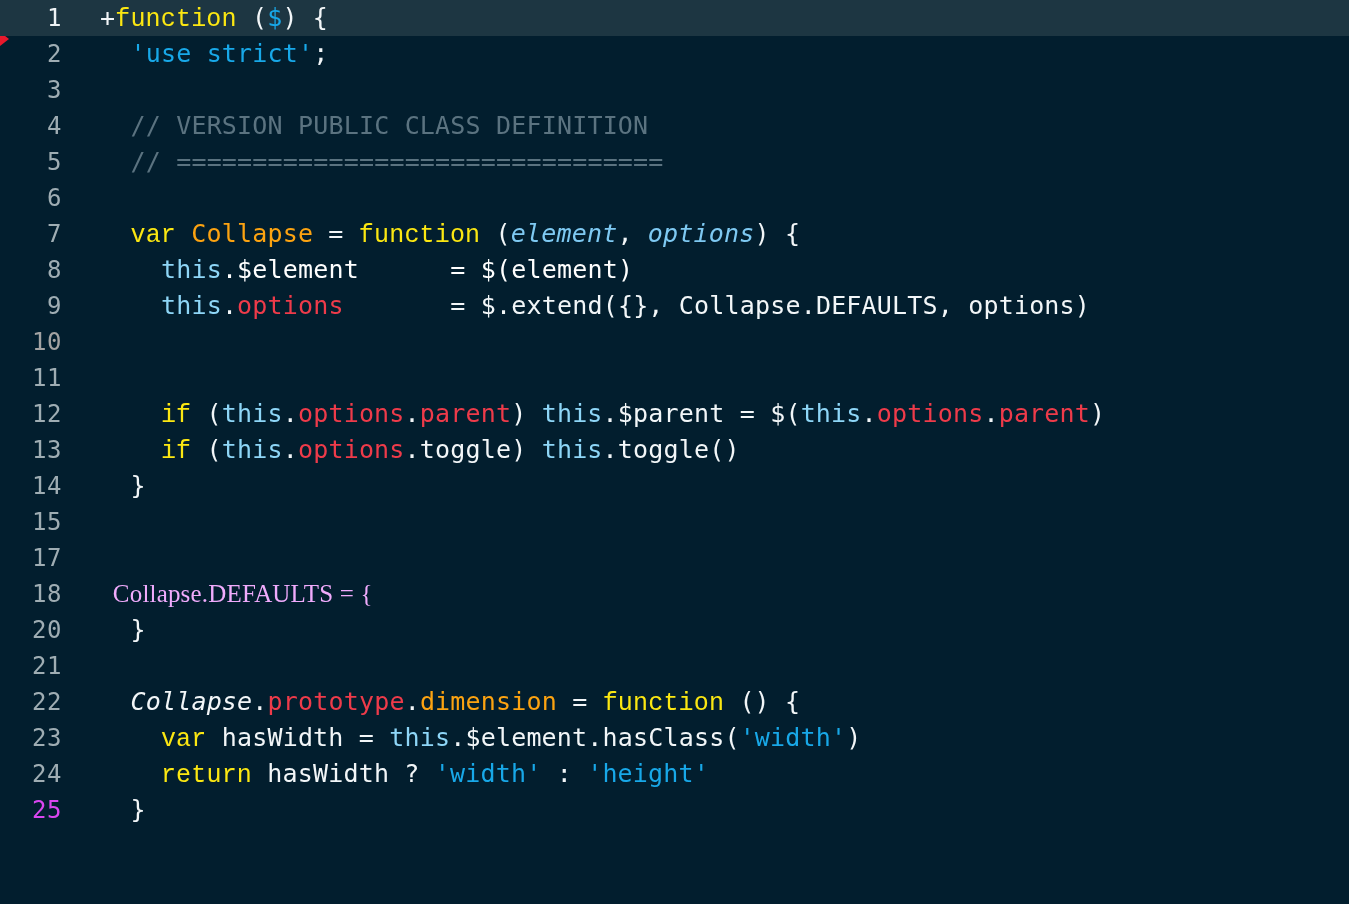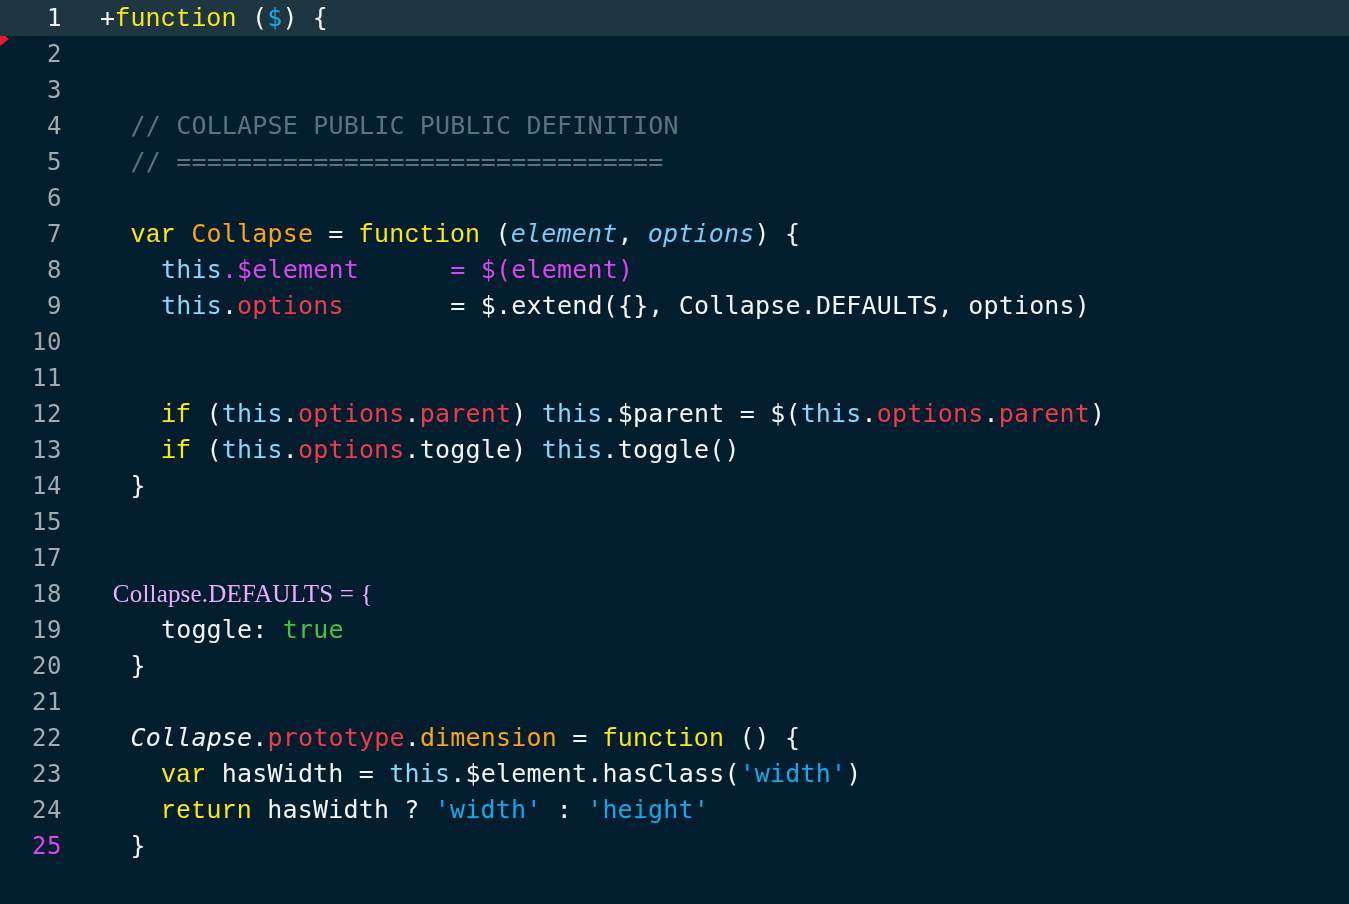--- a/index.html
+++ b/index.html
@@ -77,37 +77,36 @@
     border-left: 9px solid #e8192c;
   }
 </style>
 </head>
 <body style="background: rgb(2, 30, 46);">
 
 <div id="editor" style="background: rgb(2, 30, 46);">
   <div class="marker" style="border-left-color: rgb(232, 25, 44);"></div>
   <div class="code-lines">
       <div class="line active" style="background: rgb(29, 54, 66);"><span class="gutter" style="color: rgb(238, 243, 245);">1</span><span class="content"><span class="plain" style="color: rgb(242, 246, 248);">+</span><span class="kw" style="color: rgb(251, 231, 18);">function</span><span class="plain" style="color: rgb(242, 246, 248);"> (</span><span class="str" style="color: rgb(24, 168, 232);">$</span><span class="plain" style="color: rgb(242, 246, 248);">) {</span></span></div>
-      <div class="line"><span class="gutter" style="color: rgb(159, 173, 179);">2</span></div>
+      <div class="line"><span class="gutter" style="color: rgb(159, 173, 179);">2</span><span class="content"><span class="plain" style="color: rgb(242, 246, 248);">  </span><span class="str" style="color: rgb(24, 168, 232);">'use strict'</span><span class="plain" style="color: rgb(242, 246, 248);">;</span></span></div>
       <div class="line"><span class="gutter" style="color: rgb(159, 173, 179);">3</span><span class="content"></span></div>
-      <div class="line"><span class="gutter" style="color: rgb(159, 173, 179);">4</span><span class="content"><span class="plain" style="color: rgb(242, 246, 248);">  </span><span class="cmt" style="color: rgb(91, 115, 128);">// COLLAPSE PUBLIC PUBLIC DEFINITION</span></span></div>
+      <div class="line"><span class="gutter" style="color: rgb(159, 173, 179);">4</span><span class="content"><span class="plain" style="color: rgb(242, 246, 248);">  </span><span class="cmt" style="color: rgb(91, 115, 128);">// VERSION PUBLIC CLASS DEFINITION</span></span></div>
       <div class="line"><span class="gutter" style="color: rgb(159, 173, 179);">5</span><span class="content"><span class="plain" style="color: rgb(242, 246, 248);">  </span><span class="cmt" style="color: rgb(91, 115, 128);">// ================================</span></span></div>
       <div class="line"><span class="gutter" style="color: rgb(159, 173, 179);">6</span><span class="content"></span></div>
       <div class="line"><span class="gutter" style="color: rgb(159, 173, 179);">7</span><span class="content"><span class="plain" style="color: rgb(242, 246, 248);">  </span><span class="kw" style="color: rgb(251, 231, 18);">var</span><span class="plain" style="color: rgb(242, 246, 248);"> </span><span class="cls" style="color: rgb(252, 163, 17);">Collapse</span><span class="plain" style="color: rgb(242, 246, 248);"> = </span><span class="kw" style="color: rgb(251, 231, 18);">function</span><span class="plain" style="color: rgb(242, 246, 248);"> (</span><span class="param" style="color: rgb(126, 201, 242);">element</span><span class="plain" style="color: rgb(242, 246, 248);">, </span><span class="param" style="color: rgb(126, 201, 242);">options</span><span class="plain" style="color: rgb(242, 246, 248);">) {</span></span></div>
-      <div class="line"><span class="gutter" style="color: rgb(159, 173, 179);">8</span><span class="content"><span class="plain" style="color: rgb(242, 246, 248);">    </span><span class="this" style="color: rgb(142, 214, 247);">this</span><span class="plain" style="color: #d946ef;">.$element      = $(element)</span></span></div>
+      <div class="line"><span class="gutter" style="color: rgb(159, 173, 179);">8</span><span class="content"><span class="plain" style="color: rgb(242, 246, 248);">    </span><span class="this" style="color: rgb(142, 214, 247);">this</span><span class="plain" style="color: #ffffff;">.$element      = $(element)</span></span></div>
       <div class="line"><span class="gutter" style="color: rgb(159, 173, 179);">9</span><span class="content"><span class="plain" style="color: rgb(242, 246, 248);">    </span><span class="this" style="color: rgb(142, 214, 247);">this</span><span class="plain" style="color: rgb(242, 246, 248);">.</span><span class="prop" style="color: rgb(238, 59, 74);">options</span><span class="plain" style="color: rgb(242, 246, 248);">       = $.extend({}, Collapse.DEFAULTS, options)</span></span></div>
       <div class="line"><span class="gutter" style="color: #a3a3a3;">10</span></div>
       <div class="line"><span class="gutter" style="color: rgb(159, 173, 179);">11</span><span class="content"></span></div>
       <div class="line"><span class="gutter" style="color: rgb(159, 173, 179);">12</span><span class="content"><span class="plain" style="color: rgb(242, 246, 248);">    </span><span class="kw" style="color: rgb(251, 231, 18);">if</span><span class="plain" style="color: rgb(242, 246, 248);"> (</span><span class="this" style="color: rgb(142, 214, 247);">this</span><span class="plain" style="color: rgb(242, 246, 248);">.</span><span class="prop" style="color: rgb(238, 59, 74);">options</span><span class="plain" style="color: rgb(242, 246, 248);">.</span><span class="prop" style="color: rgb(238, 59, 74);">parent</span><span class="plain" style="color: rgb(242, 246, 248);">) </span><span class="this" style="color: rgb(142, 214, 247);">this</span><span class="plain" style="color: rgb(242, 246, 248);">.$parent = $(</span><span class="this" style="color: rgb(142, 214, 247);">this</span><span class="plain" style="color: rgb(242, 246, 248);">.</span><span class="prop" style="color: rgb(238, 59, 74);">options</span><span class="plain" style="color: rgb(242, 246, 248);">.</span><span class="prop" style="color: rgb(238, 59, 74);">parent</span><span class="plain" style="color: rgb(242, 246, 248);">)</span></span></div>
       <div class="line"><span class="gutter" style="color: rgb(159, 173, 179);">13</span><span class="content"><span class="plain" style="color: rgb(242, 246, 248);">    </span><span class="kw" style="color: rgb(251, 231, 18);">if</span><span class="plain" style="color: rgb(242, 246, 248);"> (</span><span class="this" style="color: rgb(142, 214, 247);">this</span><span class="plain" style="color: rgb(242, 246, 248);">.</span><span class="prop" style="color: rgb(238, 59, 74);">options</span><span class="plain" style="color: rgb(242, 246, 248);">.toggle) </span><span class="this" style="color: rgb(142, 214, 247);">this</span><span class="plain" style="color: rgb(242, 246, 248);">.toggle()</span></span></div>
       <div class="line"><span class="gutter" style="color: rgb(159, 173, 179);">14</span><span class="content"><span class="plain" style="color: rgb(242, 246, 248);">  }</span></span></div>
       <div class="line"><span class="gutter" style="color: rgb(159, 173, 179);">15</span><span class="content"></span></div>
       <div class="line"><span class="gutter" style="color: rgb(159, 173, 179);">17</span><span class="content"></span></div>
       <div class="line"><span class="gutter" style="color: rgb(159, 173, 179);">18</span><span class="content"><span class="plain" style="color: #f0abfc; font-family: Liberation Serif, serif;">  Collapse.DEFAULTS = {</span></span></div>
-      <div class="line"><span class="gutter" style="color: rgb(159, 173, 179);">19</span><span class="content"><span class="plain" style="color: rgb(242, 246, 248);">    toggle: </span><span class="val" style="color: rgb(69, 194, 63);">true</span></span></div>
       <div class="line"><span class="gutter" style="color: rgb(159, 173, 179);">20</span><span class="content"><span class="plain" style="color: rgb(242, 246, 248);">  }</span></span></div>
       <div class="line"><span class="gutter" style="color: rgb(159, 173, 179);">21</span><span class="content"></span></div>
       <div class="line"><span class="gutter" style="color: rgb(159, 173, 179);">22</span><span class="content"><span class="plain" style="color: rgb(242, 246, 248);">  </span><span class="clsw" style="color: rgb(242, 246, 248);">Collapse</span><span class="plain" style="color: rgb(242, 246, 248);">.</span><span class="prop" style="color: rgb(238, 59, 74);">prototype</span><span class="plain" style="color: rgb(242, 246, 248);">.</span><span class="cls" style="color: rgb(252, 163, 17);">dimension</span><span class="plain" style="color: rgb(242, 246, 248);"> = </span><span class="kw" style="color: rgb(251, 231, 18);">function</span><span class="plain" style="color: rgb(242, 246, 248);"> () {</span></span></div>
       <div class="line"><span class="gutter" style="color: rgb(159, 173, 179);">23</span><span class="content"><span class="plain" style="color: rgb(242, 246, 248);">    </span><span class="kw" style="color: rgb(251, 231, 18);">var</span><span class="plain" style="color: rgb(242, 246, 248);"> hasWidth = </span><span class="this" style="color: rgb(142, 214, 247);">this</span><span class="plain" style="color: rgb(242, 246, 248);">.$element.hasClass(</span><span class="str" style="color: rgb(24, 168, 232);">'width'</span><span class="plain" style="color: rgb(242, 246, 248);">)</span></span></div>
       <div class="line"><span class="gutter" style="color: rgb(159, 173, 179);">24</span><span class="content"><span class="plain" style="color: rgb(242, 246, 248);">    </span><span class="kw" style="color: rgb(251, 231, 18);">return</span><span class="plain" style="color: rgb(242, 246, 248);"> hasWidth ? </span><span class="str" style="color: rgb(24, 168, 232);">'width'</span><span class="plain" style="color: rgb(242, 246, 248);"> : </span><span class="str" style="color: rgb(24, 168, 232);">'height'</span></span></div>
       <div class="line"><span class="gutter" style="color: #d946ef;">25</span><span class="content"><span class="plain" style="color: rgb(242, 246, 248);">  }</span></span></div>
     </div>
 </div>
 
 </body></html>

